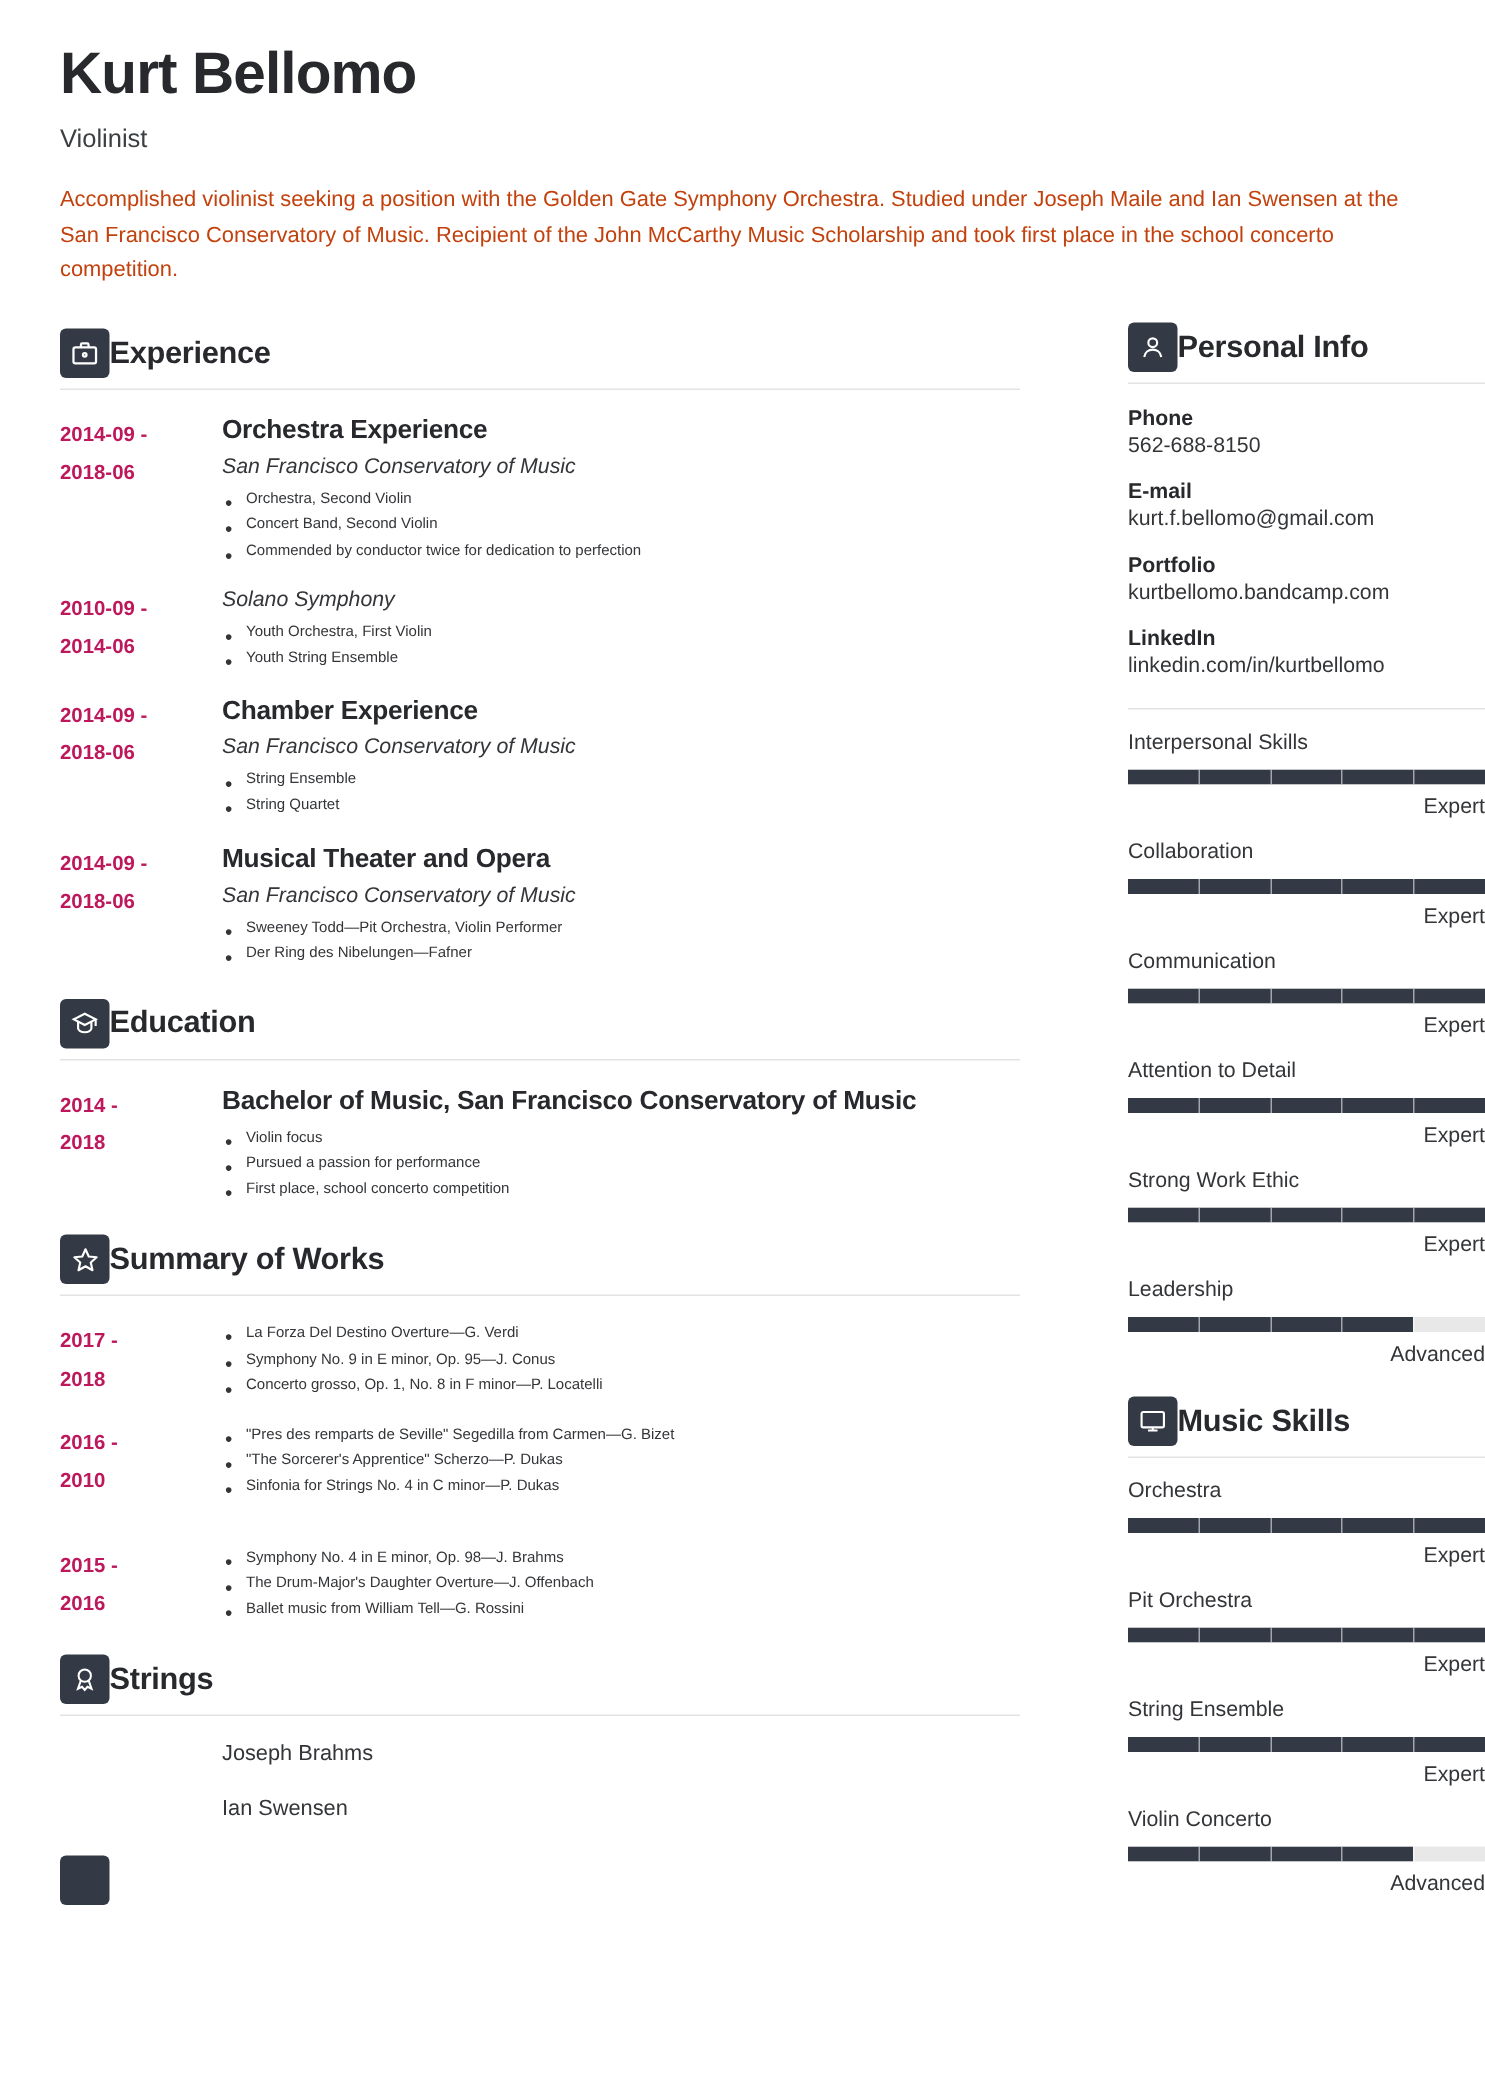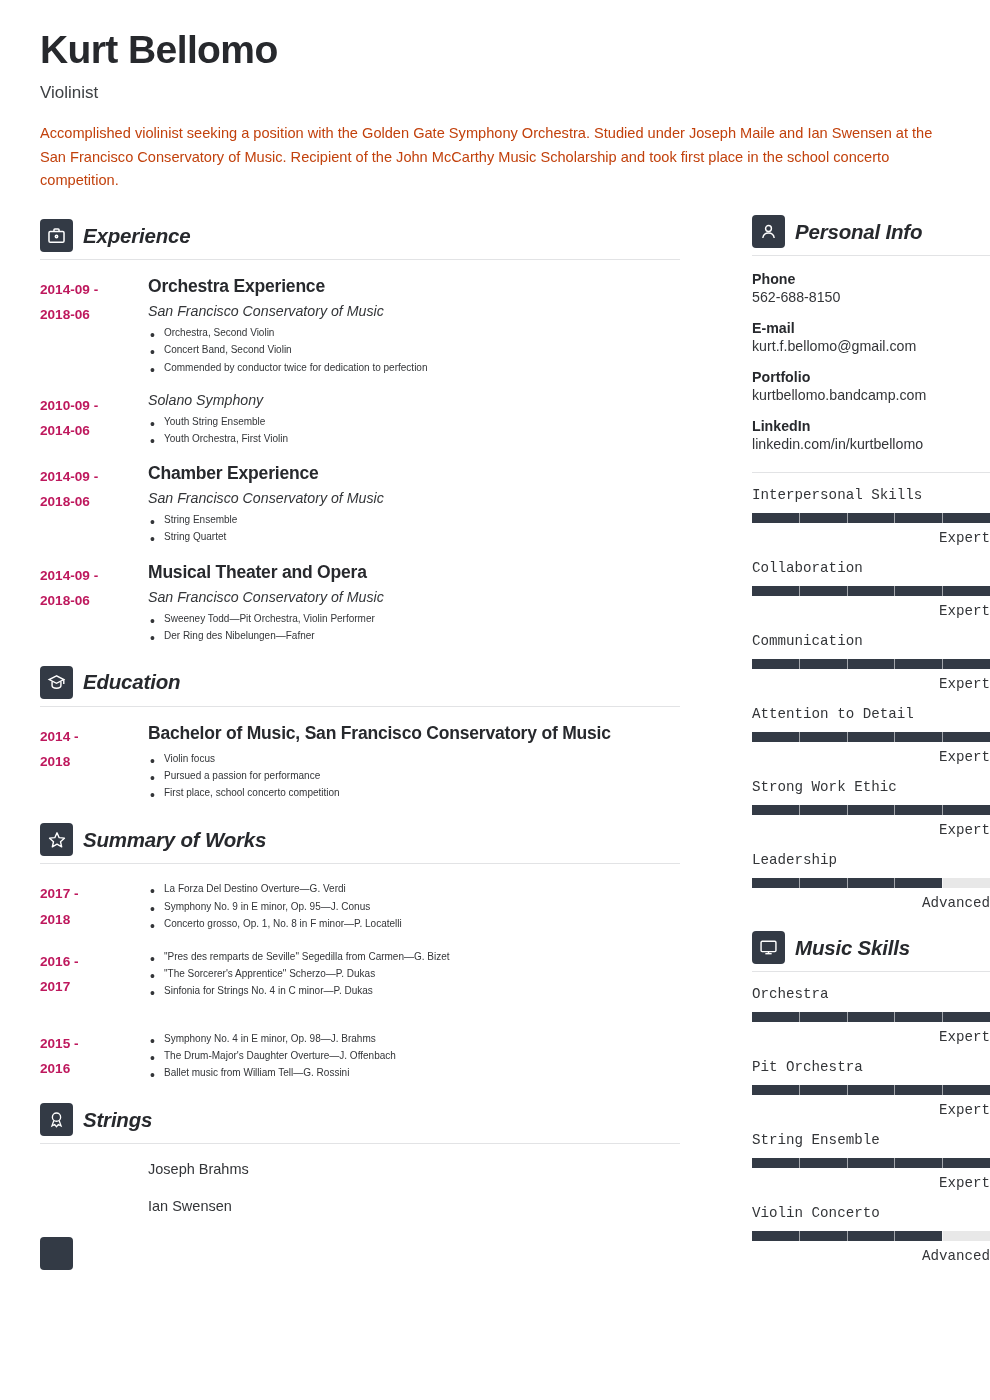--- a/index.html
+++ b/index.html
@@ -48,23 +48,22 @@
     margin-top: 22px;
     align-items: flex-start;
   }
   .col-left { width: 640px; flex: 0 0 640px; }
   .col-right { width: 238px; flex: 0 0 238px; margin-left: 72px; }
 
   
   .section-head {
     display: flex;
     align-items: center;
-    gap: 10px;
+    gap: 0;
     margin-bottom: 0;
-    font-style: italic;
   }
   .icon-box {
     width: 33px;
     height: 33px;
     flex: 0 0 33px;
     background: #333a45;
     border-radius: 4px;
     display: flex;
     align-items: center;
     justify-content: center;
@@ -144,21 +143,21 @@
     font-size: 14.2px;
     font-weight: bold;
     color: #27292d;
     margin-bottom: 2px;
   }
   .info-value {
     font-size: 14.2px;
     color: #333538;
   }
 
-  .skill { margin-top: 14px; font-family: Liberation Mono, monospace; }
+  .skill { margin-top: 14px; }
   .skill-name {
     font-size: 14.2px;
     color: #333538;
     margin-bottom: 10px;
   }
   .bar {
     position: relative;
     height: 10px;
     width: 100%;
     background: #e8e8e8;
@@ -233,22 +232,22 @@
           </div>
 
           <div class="entry">
             <div class="entry-date">
               <span>2010-09 -</span>
               <span>2014-06</span>
             </div>
             <div class="entry-body">
               <div class="entry-sub">Solano Symphony</div>
               <ul class="bullets">
+                <li>Youth Orchestra, First Violin</li>
                 <li>Youth String Ensemble</li>
-                <li>Youth Orchestra, First Violin</li>
               </ul>
             </div>
           </div>
 
           <div class="entry">
             <div class="entry-date">
               <span>2014-09 -</span>
               <span>2018-06</span>
             </div>
             <div class="entry-body">
@@ -328,21 +327,21 @@
               <li>La Forza Del Destino Overture—G. Verdi</li>
               <li>Symphony No. 9 in E minor, Op. 95—J. Conus</li>
               <li>Concerto grosso, Op. 1, No. 8 in F minor—P. Locatelli</li>
             </ul>
           </div>
         </div>
 
         <div class="entry">
           <div class="entry-date">
             <span>2016 -</span>
-            <span>2017</span>
+            <span>2010</span>
           </div>
           <div class="entry-body">
             <ul class="bullets">
               <li>"Pres des remparts de Seville" Segedilla from Carmen—G. Bizet</li>
               <li>"The Sorcerer's Apprentice" Scherzo—P. Dukas</li>
               <li>Sinfonia for Strings No. 4 in C minor—P. Dukas</li>
             </ul>
           </div>
         </div>
 

